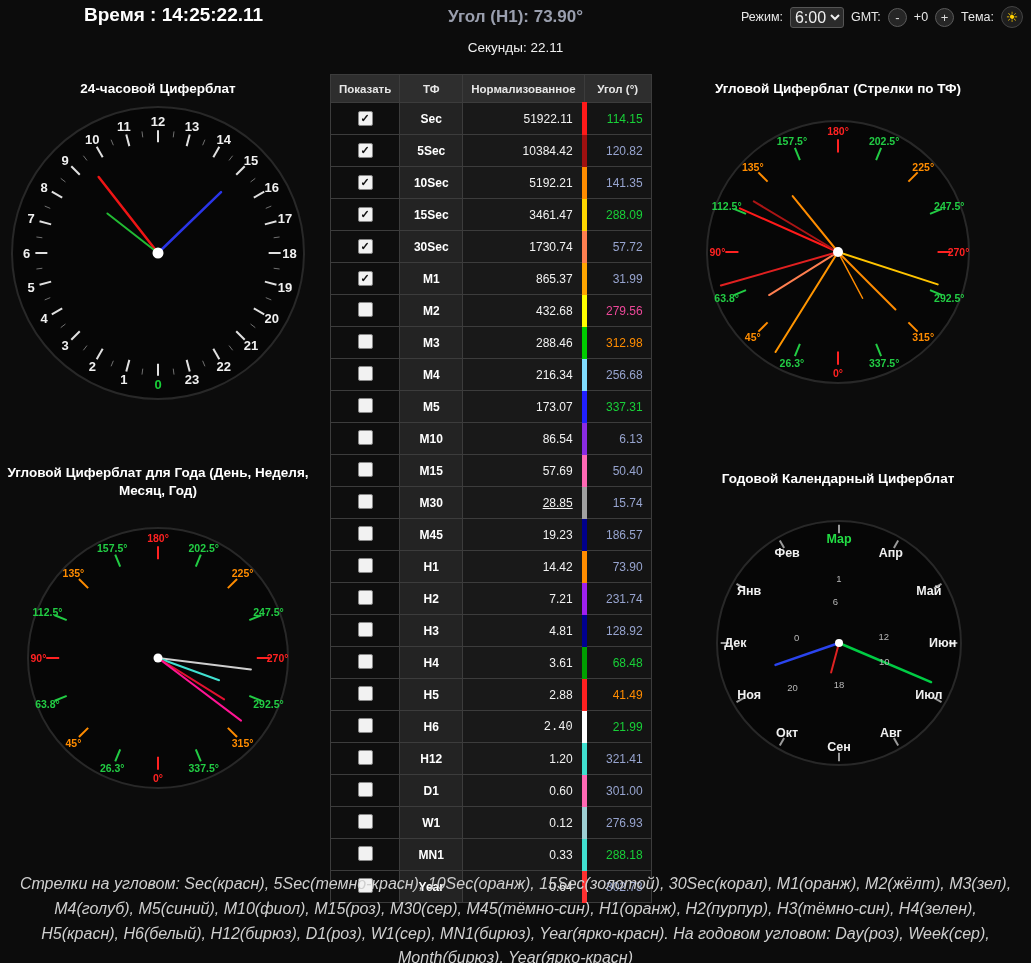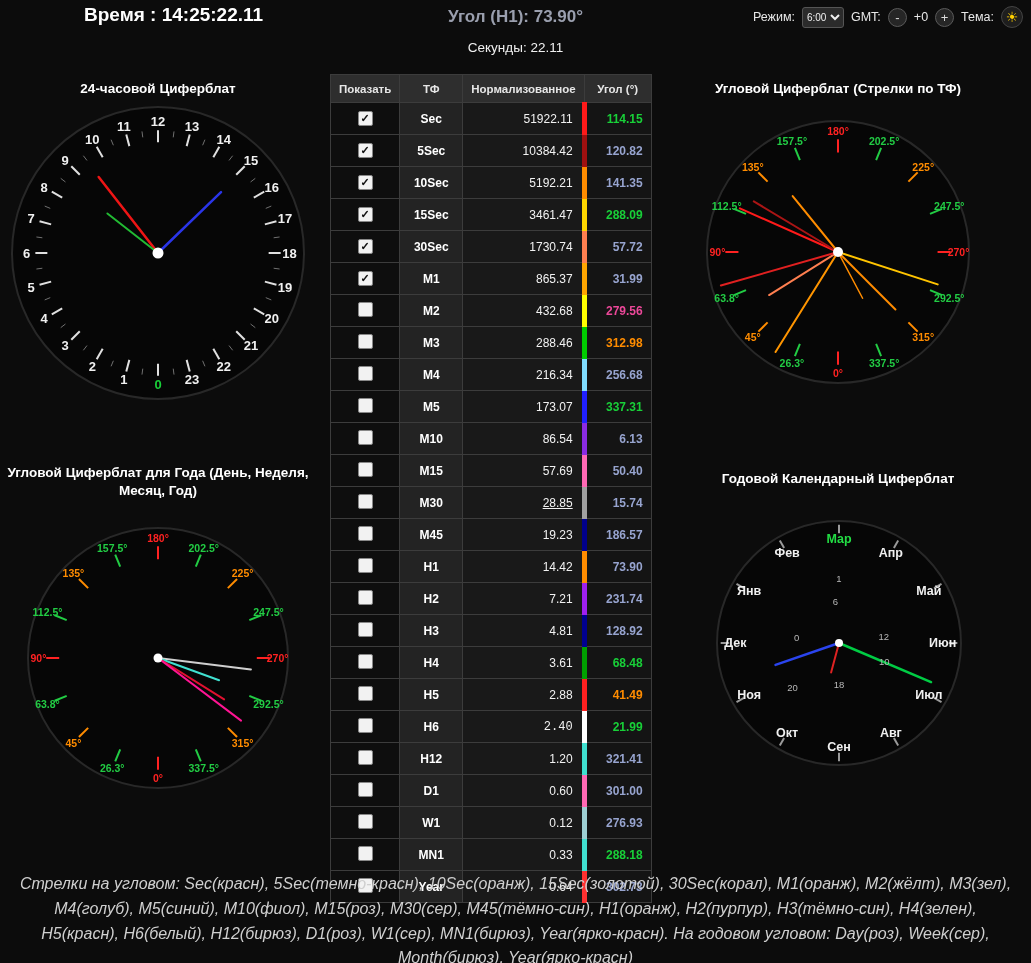--- a/index.html
+++ b/index.html
@@ -2,21 +2,21 @@
 <html><head>
 <meta charset="utf-8">
 <style>
   html,body{margin:0;padding:0;background:#0c0c0c;}
   .app{position:relative;width:1031px;height:963px;background:#0c0c0c;overflow:hidden;
        font-family:"Liberation Sans",sans-serif;color:#eee;}
   .time{position:absolute;left:84px;top:4px;font-size:19px;font-weight:bold;color:#ffffff;}
   .angle-title{position:absolute;left:0;right:0;top:7px;text-align:center;font-size:17px;font-weight:bold;color:#9a9fae;}
   .seconds{position:absolute;left:0;right:0;top:40px;text-align:center;font-size:13.5px;color:#f0f0f0;}
   .controls{position:absolute;right:8px;top:6px;display:flex;align-items:center;gap:7px;font-size:12.5px;color:#e8e8e8;}
-  .controls select{background:#2b2b2b;color:#f0f0f0;border:1px solid #555;height:21px;font-size:10px;border-radius:3px;font-family:inherit;}
+  .controls select{background:#2b2b2b;color:#f0f0f0;border:1px solid #555;height:21px;font-size:16px;border-radius:3px;font-family:inherit;}
   .rbtn{width:19px;height:19px;border-radius:50%;background:#262626;border:1px solid #5a5a5a;color:#ddd;
         font-size:13px;line-height:1;cursor:pointer;display:flex;align-items:center;justify-content:center;padding:0;font-family:inherit;}
   .theme-btn{width:22px;height:22px;border-radius:50%;background:#1e1e1e;border:1px solid #444;color:#ffd000;
         font-size:14px;line-height:1;cursor:pointer;display:flex;align-items:center;justify-content:center;padding:0;}
   .clock-title{position:absolute;text-align:center;font-weight:bold;font-size:13.5px;color:#fff;line-height:1.35;}
   .t1{left:5px;top:80px;width:306px;}
   .t2{left:5px;top:464px;width:306px;}
   .t3{left:684px;top:80px;width:308px;}
   .t4{left:688px;top:470px;width:300px;}
   svg.clock{position:absolute;}
@@ -26,21 +26,21 @@
   .c4{left:708px;top:512px;}
   .tablewrap{position:absolute;left:330px;top:74px;}
   table{border-collapse:collapse;}
   th,td{border:1px solid #3c3c3c;}
   th{background:#2e2e2e;color:#e6e6e6;font-size:11.5px;font-weight:bold;height:27px;padding:0 8px;}
   td{height:29px;font-size:12px;}
   .c-cb{width:60px;background:#0e0e0e;text-align:center;}
   .c-tf{width:60px;background:#232323;color:#fff;font-weight:bold;text-align:center;}
   .c-norm{width:100px;background:#191919;color:#f2f2f2;text-align:right;padding-right:9px;
           border-right-width:5px;border-right-style:solid;}
-  .c-ang{width:55px;background:#141414;text-align:right;padding-right:8px;font-weight:bold;}
+  .c-ang{width:55px;background:#141414;text-align:right;padding-right:8px;font-weight:normal;}
   .cb{display:inline-block;width:13px;height:13px;background:#f2f2f2;border:1px solid #888;border-radius:2px;
       color:#111;font-size:11px;line-height:13px;text-align:center;font-weight:bold;cursor:pointer;}
   .footer{position:absolute;left:14px;top:872px;width:1003px;text-align:center;font-size:16px;
           font-style:italic;color:#cfcfcf;line-height:1.55;}
 </style>
 </head>
 <body>
 
 <div class="app">
 

